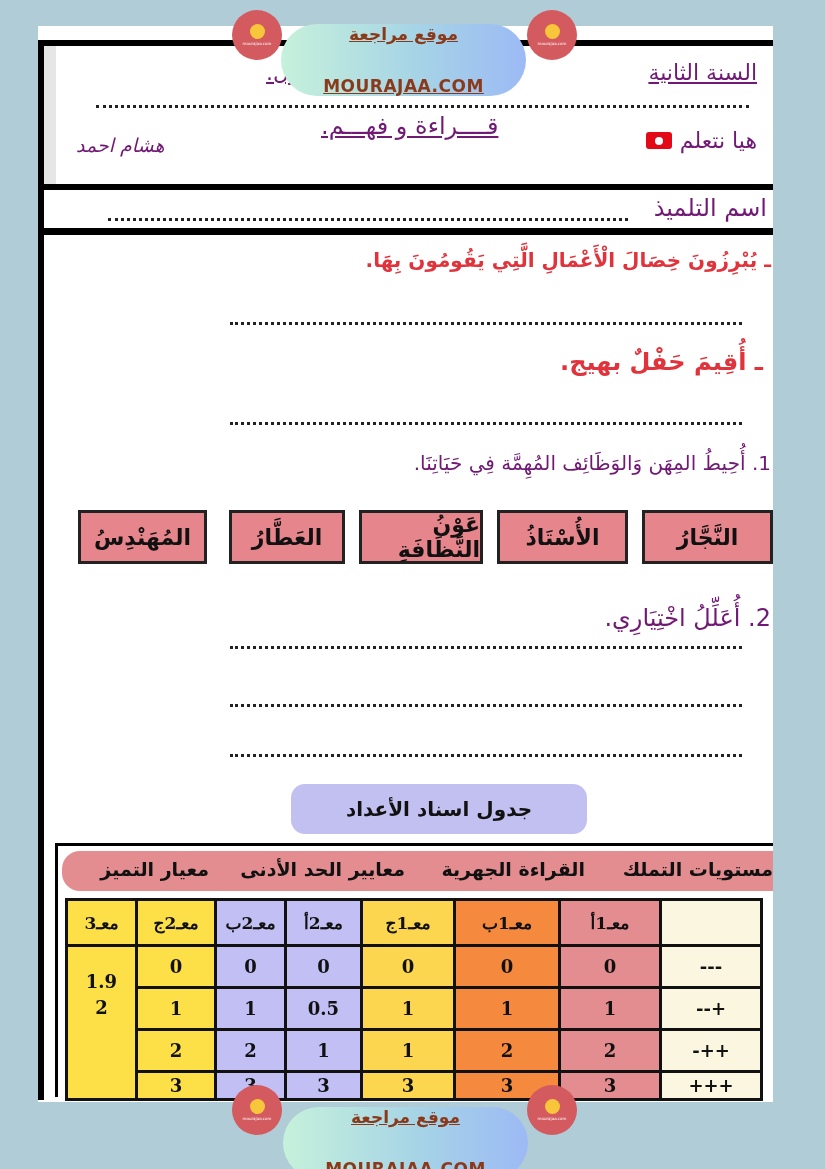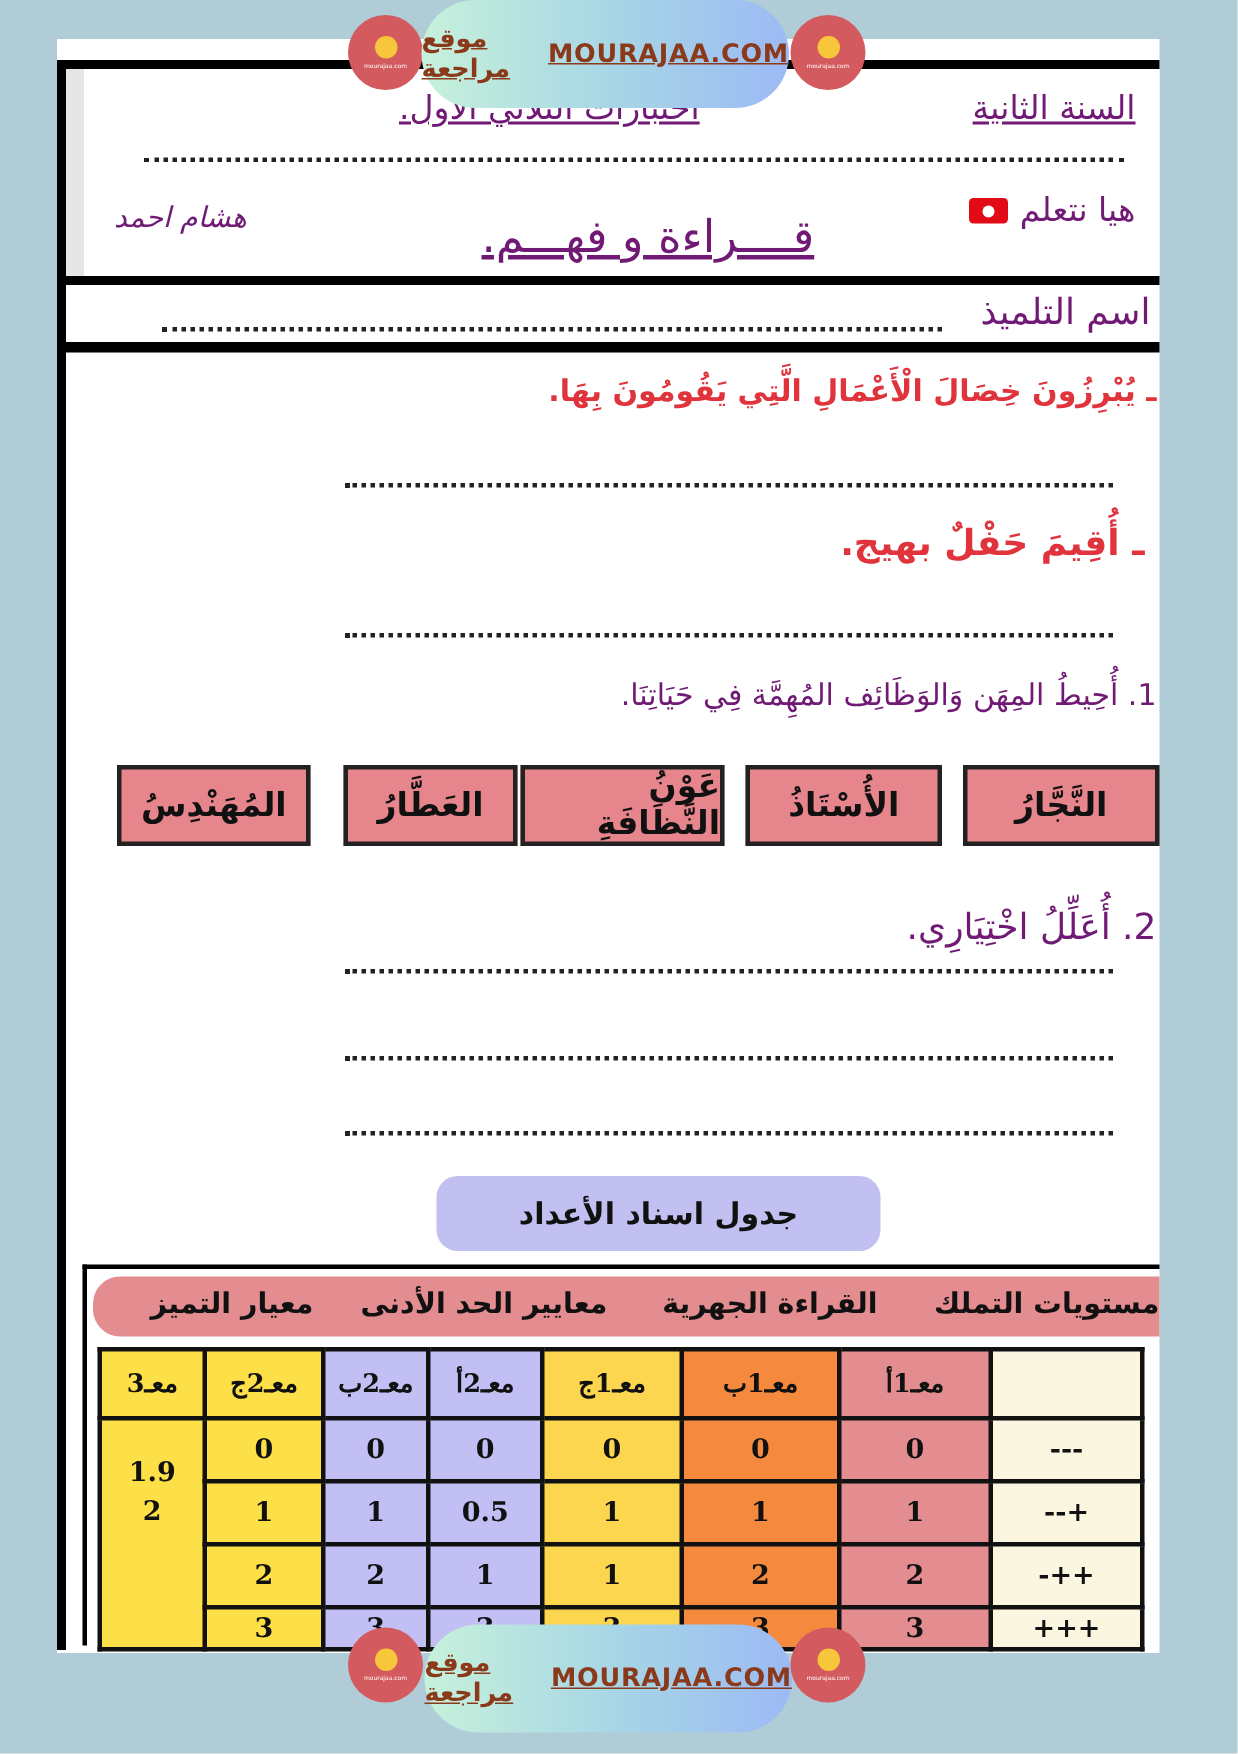--- a/index.html
+++ b/index.html
@@ -29,21 +29,21 @@
     background: #fff; border-left: 12px solid #e6e6e6;
   }
   .rtl { direction: rtl; }
   .txt-bold { font-weight: normal; color: #701a75; }
   .hdr .grade { position: absolute; right: 16px; top: 14px; font-size: 22px; text-decoration: underline; }
   .hdr .exam { position: absolute; left: 210px; top: 14px; font-size: 22px; text-decoration: underline; }
   .hdr .dots1 { position: absolute; left: 40px; right: 24px; top: 52px; border-bottom: 3px dotted #222; height: 10px; }
   .hdr .brand { position: absolute; right: 16px; top: 82px; font-size: 22px; display: flex; align-items: center; gap: 8px; }
   .flag { width: 26px; height: 17px; background: #e30a17; border-radius: 3px; display: inline-flex; align-items: center; justify-content: center; }
   .flag::after { content: ""; width: 8px; height: 8px; background: #fff; border-radius: 50%; }
-  .hdr .subject { position: absolute; left: 265px; top: 95px; font-size: 30px; text-decoration: underline; }
+  .hdr .subject { position: absolute; left: 265px; top: 66px; font-size: 24px; text-decoration: underline; }
   .hdr .author { position: absolute; left: 20px; top: 88px; font-size: 19px; font-style: italic; }
 
   .name-row {
     position: absolute; left: 6px; top: 164px; width: 729px; height: 50px;
   }
   .name-label { position: absolute; right: 6px; top: 4px; font-size: 24px; }
   .name-dots { position: absolute; left: 64px; width: 520px; top: 28px; border-bottom: 3px dotted #222; }
   .sep2 { position: absolute; left: 0; top: 202px; width: 735px; height: 7px; background: #000; }
 
   .red { color: #e0333c; font-weight: bold; }
@@ -94,22 +94,22 @@
   .c-blue { background: #c1bff3; }
   .c-yellow { background: #fdd64f; }
   .c-orange { background: #f58a3f; }
   .c-pink { background: #e38d90; }
   .c-ivory { background: #fbf6df; }
 
   
   .wm {
     position: absolute; width: 245px; height: 72px; border-radius: 36px;
     background: linear-gradient(90deg, #c6f1db 0%, #a6d4e6 55%, #9cbaf5 100%);
-    display: flex; flex-direction: row; align-items: center; justify-content: flex-start;
-    color: #8a3a1a; font-weight: bold; text-decoration: underline;
+    display: flex; flex-direction: column; align-items: center; justify-content: space-between;
+    color: #8a3a1a; font-weight: bold; text-decoration: underline; margin-top: 24px;
   }
   .wm .ar { font-size: 17px; }
   .wm .en { font-size: 17px; font-family: "DejaVu Sans", sans-serif; letter-spacing: 0.5px; }
   .badge {
     position: absolute; width: 50px; height: 50px; border-radius: 50%;
     background: #d35a5e; display: flex; flex-direction: column;
     align-items: center; justify-content: center;
   }
   .badge .dot { width: 15px; height: 15px; border-radius: 50%; background: #f7c63a; margin-bottom: 3px; }
   .badge .lbl { font-size: 4px; color: #fff; line-height: 1; }
@@ -142,21 +142,21 @@
   <div class="line1 rtl red">ـ يُبْرِزُونَ خِصَالَ الْأَعْمَالِ الَّتِي يَقُومُونَ بِهَا.</div>
   <div class="dots" style="left:192px; width:512px; top:296px;"></div>
   <div class="line2 rtl red">ـ أُقِيمَ حَفْلٌ بهيج.</div>
   <div class="dots" style="left:192px; width:512px; top:396px;"></div>
 
   <div class="q1 rtl txt-bold">1. أُحِيطُ المِهَن وَالوَظَائِف المُهِمَّة فِي حَيَاتِنَا.</div>
 
   <div class="jobs">
     <div class="job rtl" style="right:0; width:131px;">النَّجَّارُ</div>
     <div class="job rtl" style="right:145px; width:131px;">الأُسْتَاذُ</div>
-    <div class="job rtl" style="right:290px; width:136px;">عَوْنُ النَّظَافَةِ</div>
+    <div class="job rtl" style="right:290px; width:124px;">عَوْنُ النَّظَافَةِ</div>
     <div class="job rtl" style="right:428px; width:116px;">العَطَّارُ</div>
     <div class="job rtl" style="right:566px; width:129px;">المُهَنْدِسُ</div>
   </div>
 
   <div class="q2 rtl txt-bold">2. أُعَلِّلُ اخْتِيَارِي.</div>
   <div class="dots" style="left:192px; width:512px; top:620px;"></div>
   <div class="dots" style="left:192px; width:512px; top:678px;"></div>
   <div class="dots" style="left:192px; width:512px; top:728px;"></div>
 
   <div class="grade-title rtl">جدول اسناد الأعداد</div>

